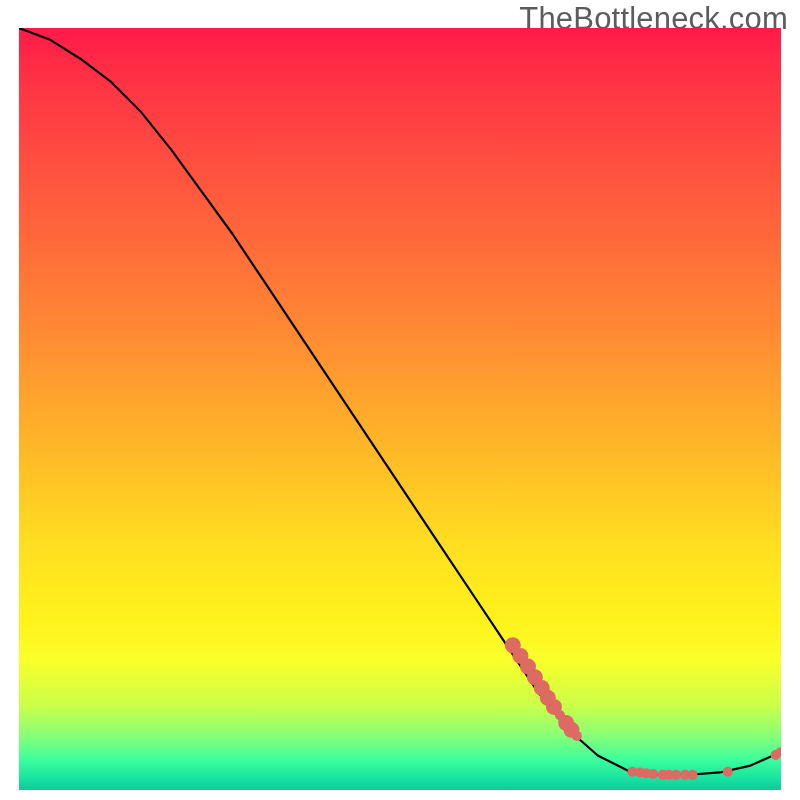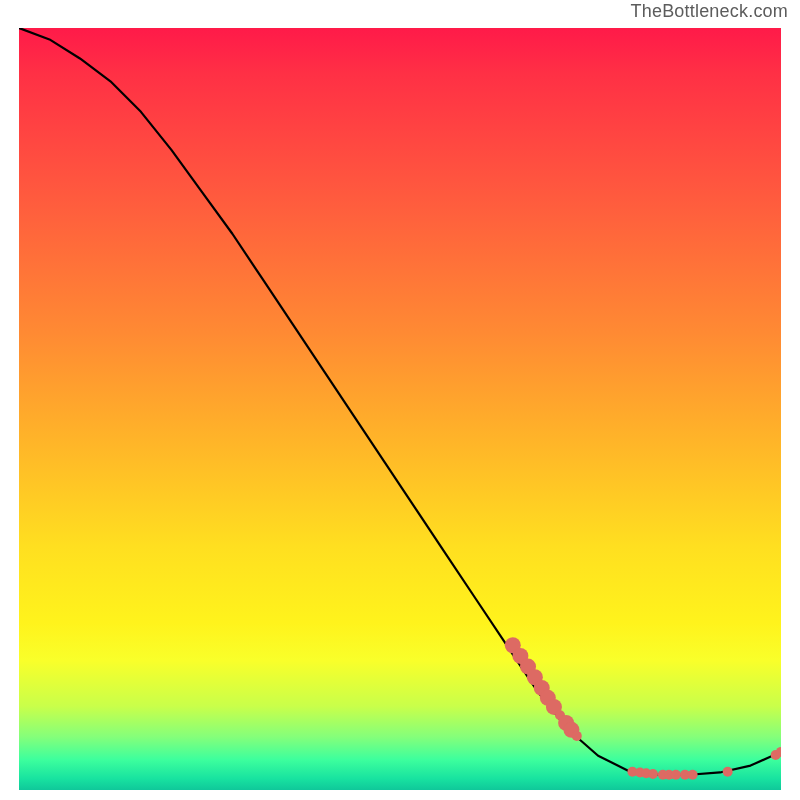--- a/index.html
+++ b/index.html
@@ -14,21 +14,21 @@
   .wrap {
     position: relative;
     width: 800px;
     height: 800px;
   }
   .watermark {
     position: absolute;
     top: 1px;
     right: 12px;
     color: #5c5c5c;
-    font-size: 18px;
+    font-size: 31px;
     font-weight: 500;
     letter-spacing: 0.2px;
   }
   .plot {
     position: absolute;
     left: 19px;
     top: 28px;
     width: 762px;
     height: 762px;
   }

